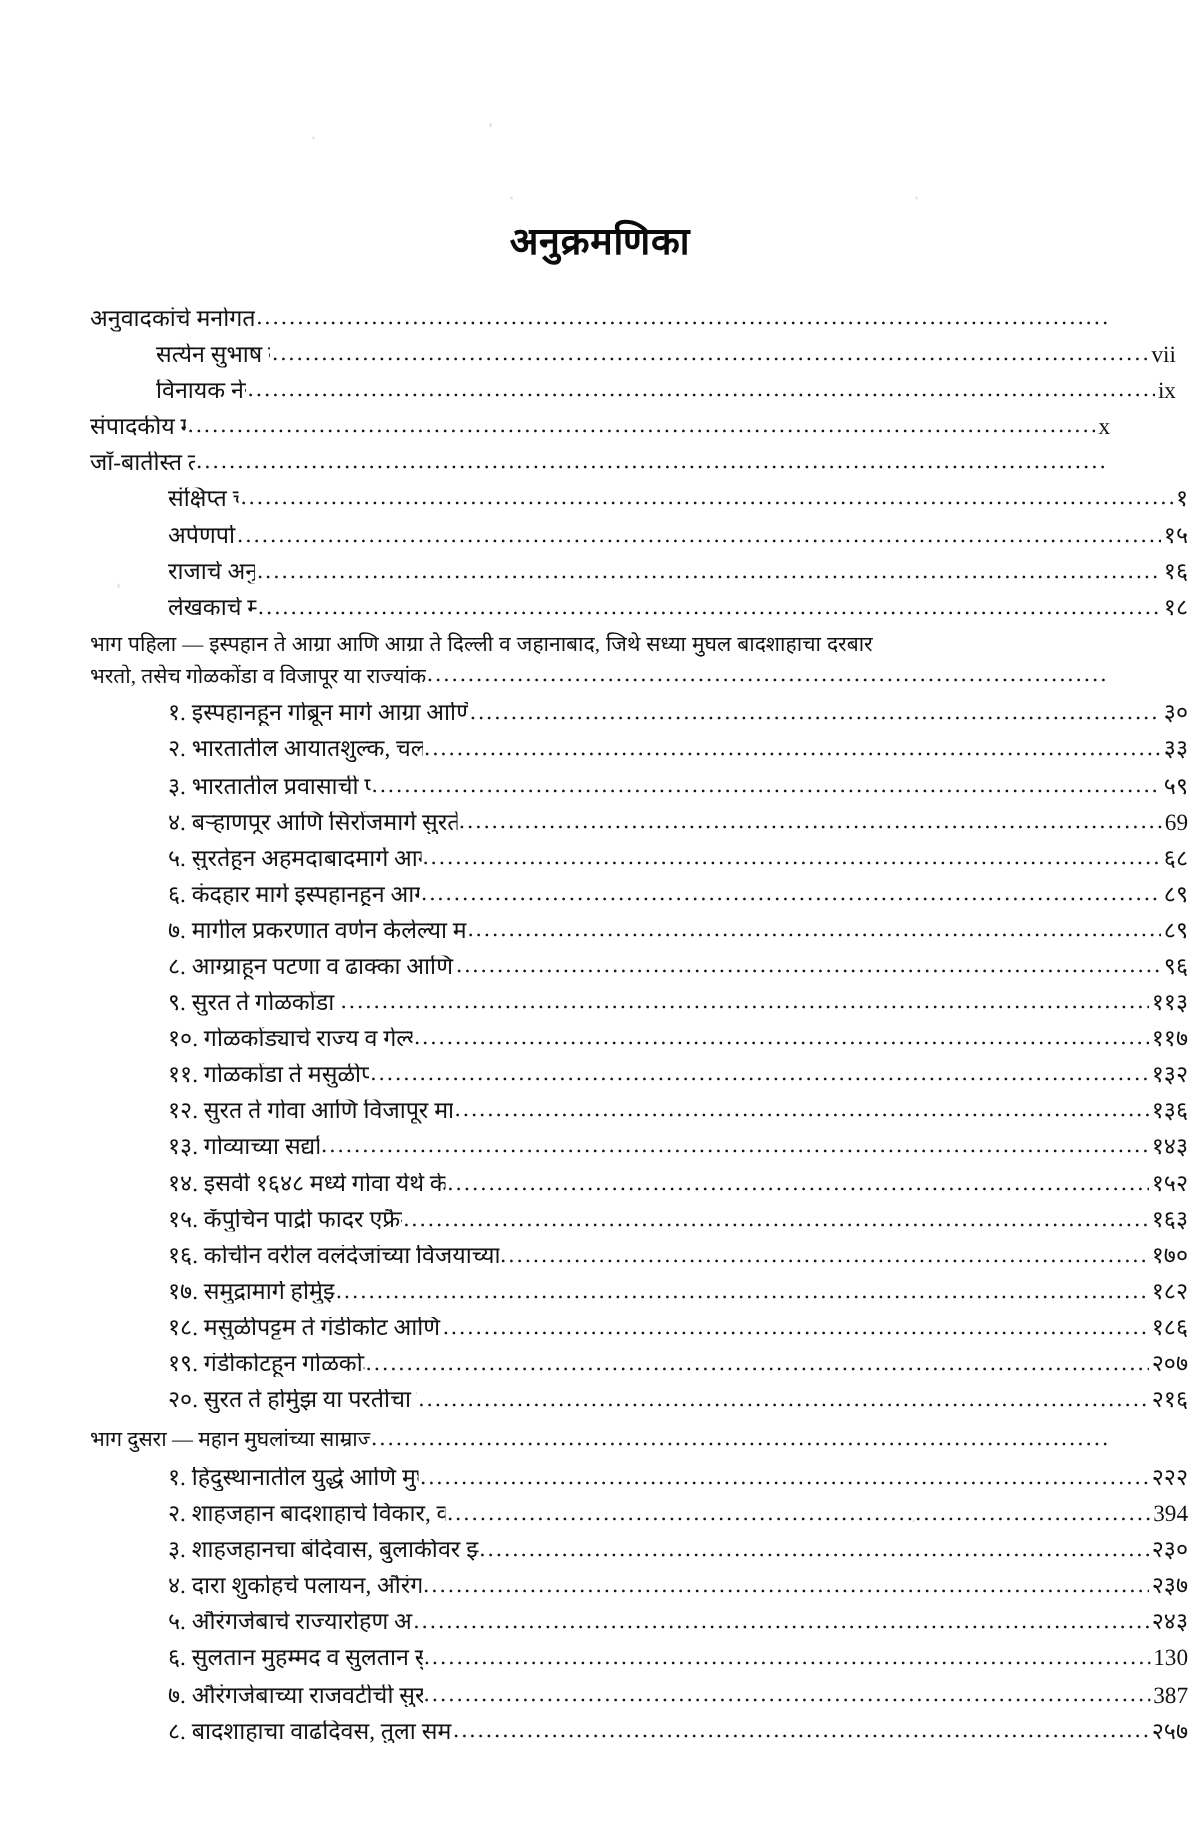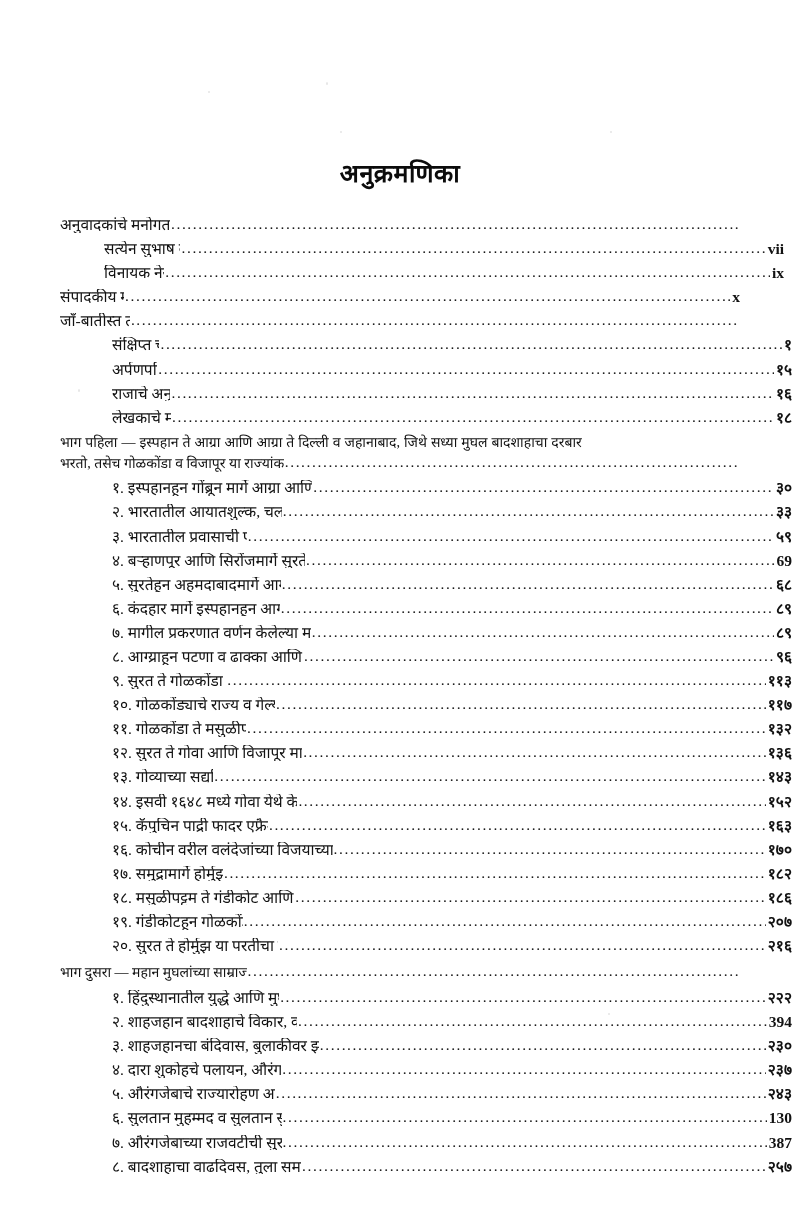--- a/index.html
+++ b/index.html
@@ -13,21 +13,21 @@
     font-family: "Liberation Serif", "DejaVu Serif", serif;
     color: #121212;
     overflow: hidden;
   }
 
   .page {
     position: relative;
     width: 800px;
     height: 1229px;
     box-sizing: border-box;
-    padding: 12px 60px;
+    padding: 0 60px;
   }
 
   .toc-title {
     text-align: center;
     font-size: 25px;
     font-weight: bold;
     letter-spacing: 0.5px;
     margin: 0;
     padding-top: 147px;
     padding-bottom: 0;
@@ -69,21 +69,20 @@
     top: -1px;
   }
   .toc-leader::before {
     content: "............................................................................................................................................................................";
   }
 
   .toc-page {
     flex: 0 0 auto;
     text-align: left;
     padding-left: 1px;
-    font-weight: bold;
   }
 
   
   .lvl0 { padding-left: 0px; }
   .lvl1 { padding-left: 44px; }
   .lvl2 { padding-left: 52px; }
 
   
   .part-row {
     font-size: 14px;

